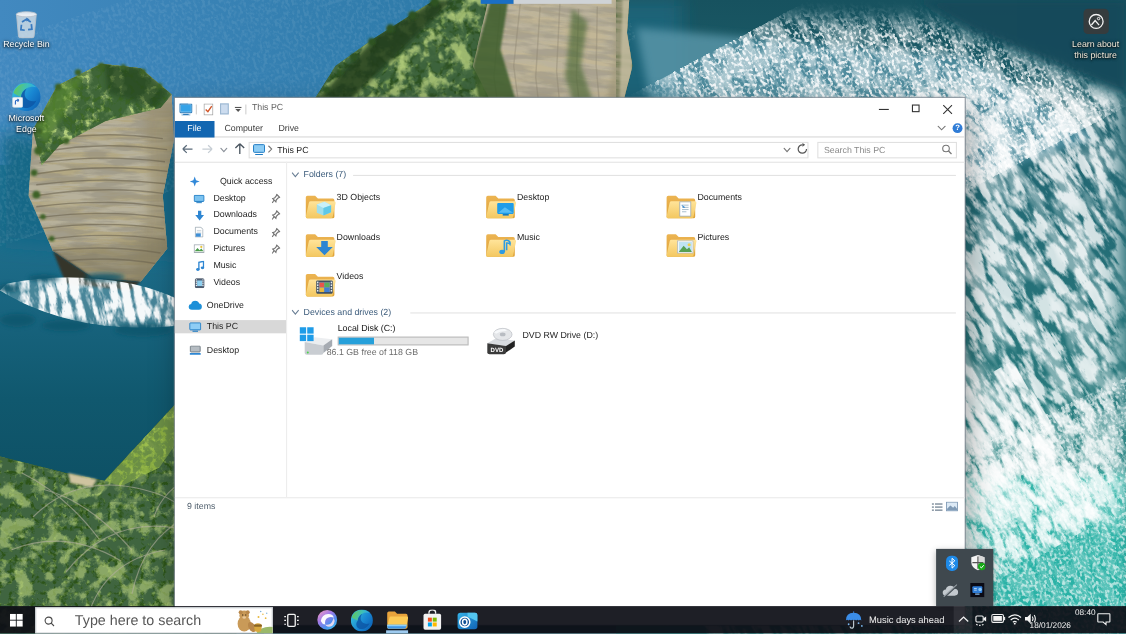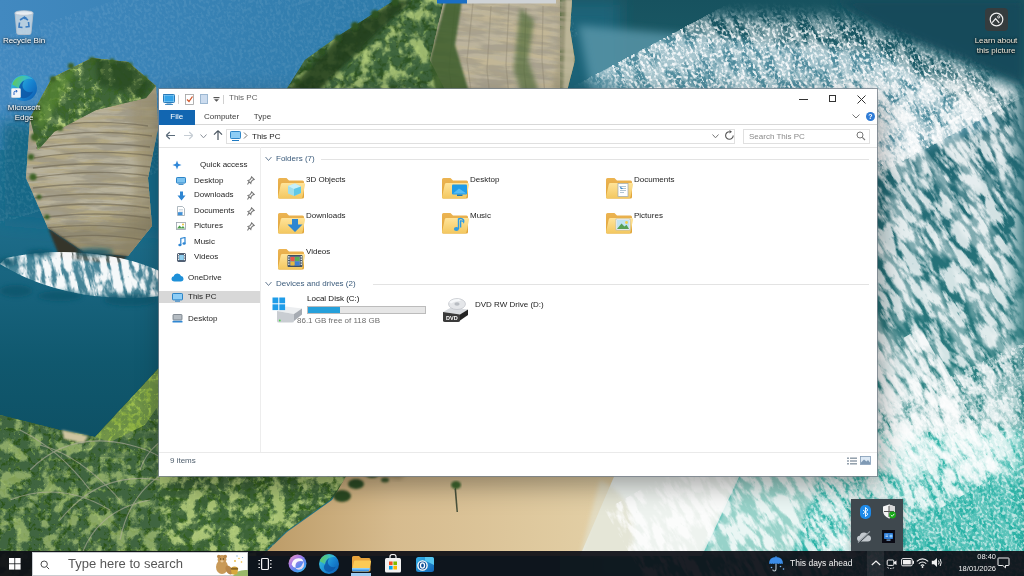--- a/index.html
+++ b/index.html
@@ -1,21 +1,21 @@
 <!DOCTYPE html>
 <html><head><meta charset="utf-8">
 <style>
 *{margin:0;padding:0;box-sizing:border-box}
 html,body{width:1024px;height:576px;overflow:hidden}
 body{font-family:"Liberation Sans",sans-serif;position:relative;background:#26707e}
 #screen{position:absolute;left:0;top:0;width:1024px;height:576px;overflow:hidden}
 .abs{position:absolute}
 </style><style>
 .dlbl{font-size:8px;color:#fff;text-align:center;line-height:10px;text-shadow:0 1px 2px rgba(0,0,0,0.9),0 0 3px rgba(0,0,0,0.7)}
-#win{left:159px;top:89px;width:718px;height:387px;background:#fff;box-shadow:0 0 0 1px rgba(120,130,140,0.8),4px 10px 24px rgba(0,0,0,0.35)}
+#win{left:159px;top:89px;width:718px;height:479px;background:#fff;box-shadow:0 0 0 1px rgba(120,130,140,0.8),4px 10px 24px rgba(0,0,0,0.35)}
 .navt{position:absolute;font-size:8px;color:#1f1f1f;line-height:10px}
 .hdr{font-size:8px;color:#3a5a7a;line-height:10px}
 .tlbl{position:absolute;font-size:8px;color:#1c1c1c;line-height:9px}
 .tile{width:30px;height:27px}
 </style>
 </head>
 <body>
 <div id="screen">
 <svg class="abs" width="1024" height="576" viewBox="0 0 1024 576" style="left:0;top:0">
 <defs>
@@ -391,21 +391,21 @@
 
  <div class="abs" style="left:640px;top:10px;width:9px;height:1px;background:#333"></div>
  <div class="abs" style="left:670px;top:6px;width:7px;height:7px;border:1px solid #333"></div>
  <svg class="abs" style="left:698px;top:6px" width="9" height="9" viewBox="0 0 9 9">
         <path d="M0.5,0.5 L8.5,8.5 M8.5,0.5 L0.5,8.5" stroke="#333" stroke-width="1"></path>
       </svg>
 
  <div class="abs" style="left:0;top:21px;width:718px;height:14.5px;border-bottom:1px solid #d8d8d8"></div>
  <div class="abs" style="left:0;top:21px;width:35.5px;height:14.5px;background:#1266b1;color:#fff;font-size:8px;text-align:center;line-height:14px">File</div>
  <div class="abs" style="left:45px;top:21px;width:32px;height:14px;color:#3b3b3b;font-size:8px;text-align:center;line-height:14px">Computer</div>
- <div class="abs" style="left:93px;top:21px;width:21px;height:14px;color:#3b3b3b;font-size:8px;text-align:center;line-height:14px">Type</div>
+ <div class="abs" style="left:93px;top:21px;width:21px;height:14px;color:#3b3b3b;font-size:8px;text-align:center;line-height:14px">Drive</div>
  <svg class="abs" style="left:693px;top:25px" width="8" height="5" viewBox="0 0 8 5">
         <path d="M0.5,0.5 L4,4 L7.5,0.5" fill="none" stroke="#777" stroke-width="1"></path>
       </svg>
  <div class="abs" style="left:707px;top:23px;width:9px;height:9px;border-radius:50%;background:#2f7cd6;color:#fff;font-size:7px;font-weight:bold;text-align:center;line-height:9px">?</div>
 
  <svg class="abs" style="left:6px;top:42px" width="11" height="9" viewBox="0 0 11 9">
         <path d="M10,4.5 L1.2,4.5 M1.2,4.5 L4.8,1 M1.2,4.5 L4.8,8" stroke="#5b6b7a" stroke-width="1.1" fill="none"></path>
       </svg>
  <svg class="abs" style="left:24px;top:42px" width="11" height="9" viewBox="0 0 11 9">
         <path d="M1,4.5 L9.8,4.5 M9.8,4.5 L6.2,1 M9.8,4.5 L6.2,8" stroke="#c6cdd4" stroke-width="1.1" fill="none"></path>
@@ -765,21 +765,21 @@
 <svg class="abs" style="left:768px;top:555px" width="18" height="17" viewBox="0 0 18 17">
  <path d="M1,9 Q1,2 8,2 Q15,2 15,9 Q13.8,7.8 12.7,9 Q11.5,7.8 10.3,9 Q9.2,7.8 8,9 Q6.8,7.8 5.7,9 Q4.5,7.8 3.3,9 Q2.2,7.8 1,9 Z" fill="#3b8de8"></path>
  <path d="M8,2 L8,1" stroke="#3b8de8" stroke-width="1"></path>
  <path d="M8,9 L8,14 Q8,16 6.3,16 Q4.8,16 4.8,14.5" stroke="#b8c4cc" stroke-width="1.1" fill="none"></path>
  <g fill="#7ab8f0">
         <circle cx="3.5" cy="12.5" r="0.8"></circle>
         <circle cx="12.5" cy="11.5" r="0.8"></circle>
         <circle cx="15.5" cy="14" r="0.8"></circle>
       </g>
 </svg>
-<div class="abs" style="left:790px;top:551px;height:25px;line-height:25px;font-size:8.5px;color:#f2f2f2">This days ahead</div>
+<div class="abs" style="left:790px;top:551px;height:25px;line-height:25px;font-size:8.5px;color:#f2f2f2">Music days ahead</div>
 <div class="abs" style="left:867px;top:551px;width:17px;height:25px;background:rgba(255,255,255,0.08)"></div>
 <svg class="abs" style="left:871px;top:560px" width="10" height="6" viewBox="0 0 10 6">
       <path d="M0.8,5 L5,1 L9.2,5" fill="none" stroke="#f2f2f2" stroke-width="1.2"></path>
     </svg>
 <svg class="abs" style="left:885px;top:556.5px" width="13" height="13" viewBox="0 0 13 13">
  <rect x="2.2" y="3" width="6.6" height="5.4" rx="1" fill="none" stroke="#f2f2f2" stroke-width="1"></rect>
  <path d="M9,5 L11.5,3.5 L11.5,8 L9,6.5" fill="#f2f2f2"></path>
  <path d="M2.5,10.5 Q5.5,12.5 9.5,10.5" fill="none" stroke="#f2f2f2" stroke-width="1" stroke-dasharray="1.5 1.2"></path>
 </svg>
 <svg class="abs" style="left:901px;top:558px" width="13" height="9" viewBox="0 0 13 9">
@@ -791,17 +791,17 @@
  <path d="M0.8,3.4 Q6.5,-1.6 12.2,3.4" fill="none" stroke="#f2f2f2" stroke-width="1.1"></path>
  <path d="M2.8,5.6 Q6.5,2.4 10.2,5.6" fill="none" stroke="#f2f2f2" stroke-width="1.1"></path>
  <path d="M4.8,7.6 Q6.5,6.2 8.2,7.6" fill="none" stroke="#f2f2f2" stroke-width="1.1"></path>
  <circle cx="6.5" cy="9" r="0.9" fill="#f2f2f2"></circle>
 </svg>
 <svg class="abs" style="left:931px;top:557px" width="12" height="11" viewBox="0 0 12 11">
  <path d="M0.8,3.8 H3 L6,1 V10 L3,7.2 H0.8 Z" fill="#f2f2f2"></path>
  <path d="M7.5,3.5 Q8.8,5.5 7.5,7.5 M9.2,2 Q11.2,5.5 9.2,9" fill="none" stroke="#f2f2f2" stroke-width="1"></path>
 </svg>
 <div class="abs" style="left:936px;top:553px;width:60px;text-align:right;font-size:7.5px;color:#f2f2f2;line-height:1">08:40</div>
-<div class="abs" style="left:936px;top:564.5px;width:60px;text-align:right;font-size:7.5px;color:#f2f2f2;line-height:1">18/01/2026</div>
+<div class="abs" style="left:936px;top:564.5px;width:60px;text-align:left;font-size:7.5px;color:#f2f2f2;line-height:1">18/01/2026</div>
 <svg class="abs" style="left:997px;top:557px" width="13" height="12" viewBox="0 0 13 12">
  <path d="M1.5,1 H11.5 Q12,1 12,1.5 V8 Q12,8.5 11.5,8.5 H8.5 L8.5,10.8 L5.8,8.5 H1.5 Q1,8.5 1,8 V1.5 Q1,1 1.5,1 Z" fill="none" stroke="#f2f2f2" stroke-width="1"></path>
 </svg>
 </div>
 
 </body></html>

